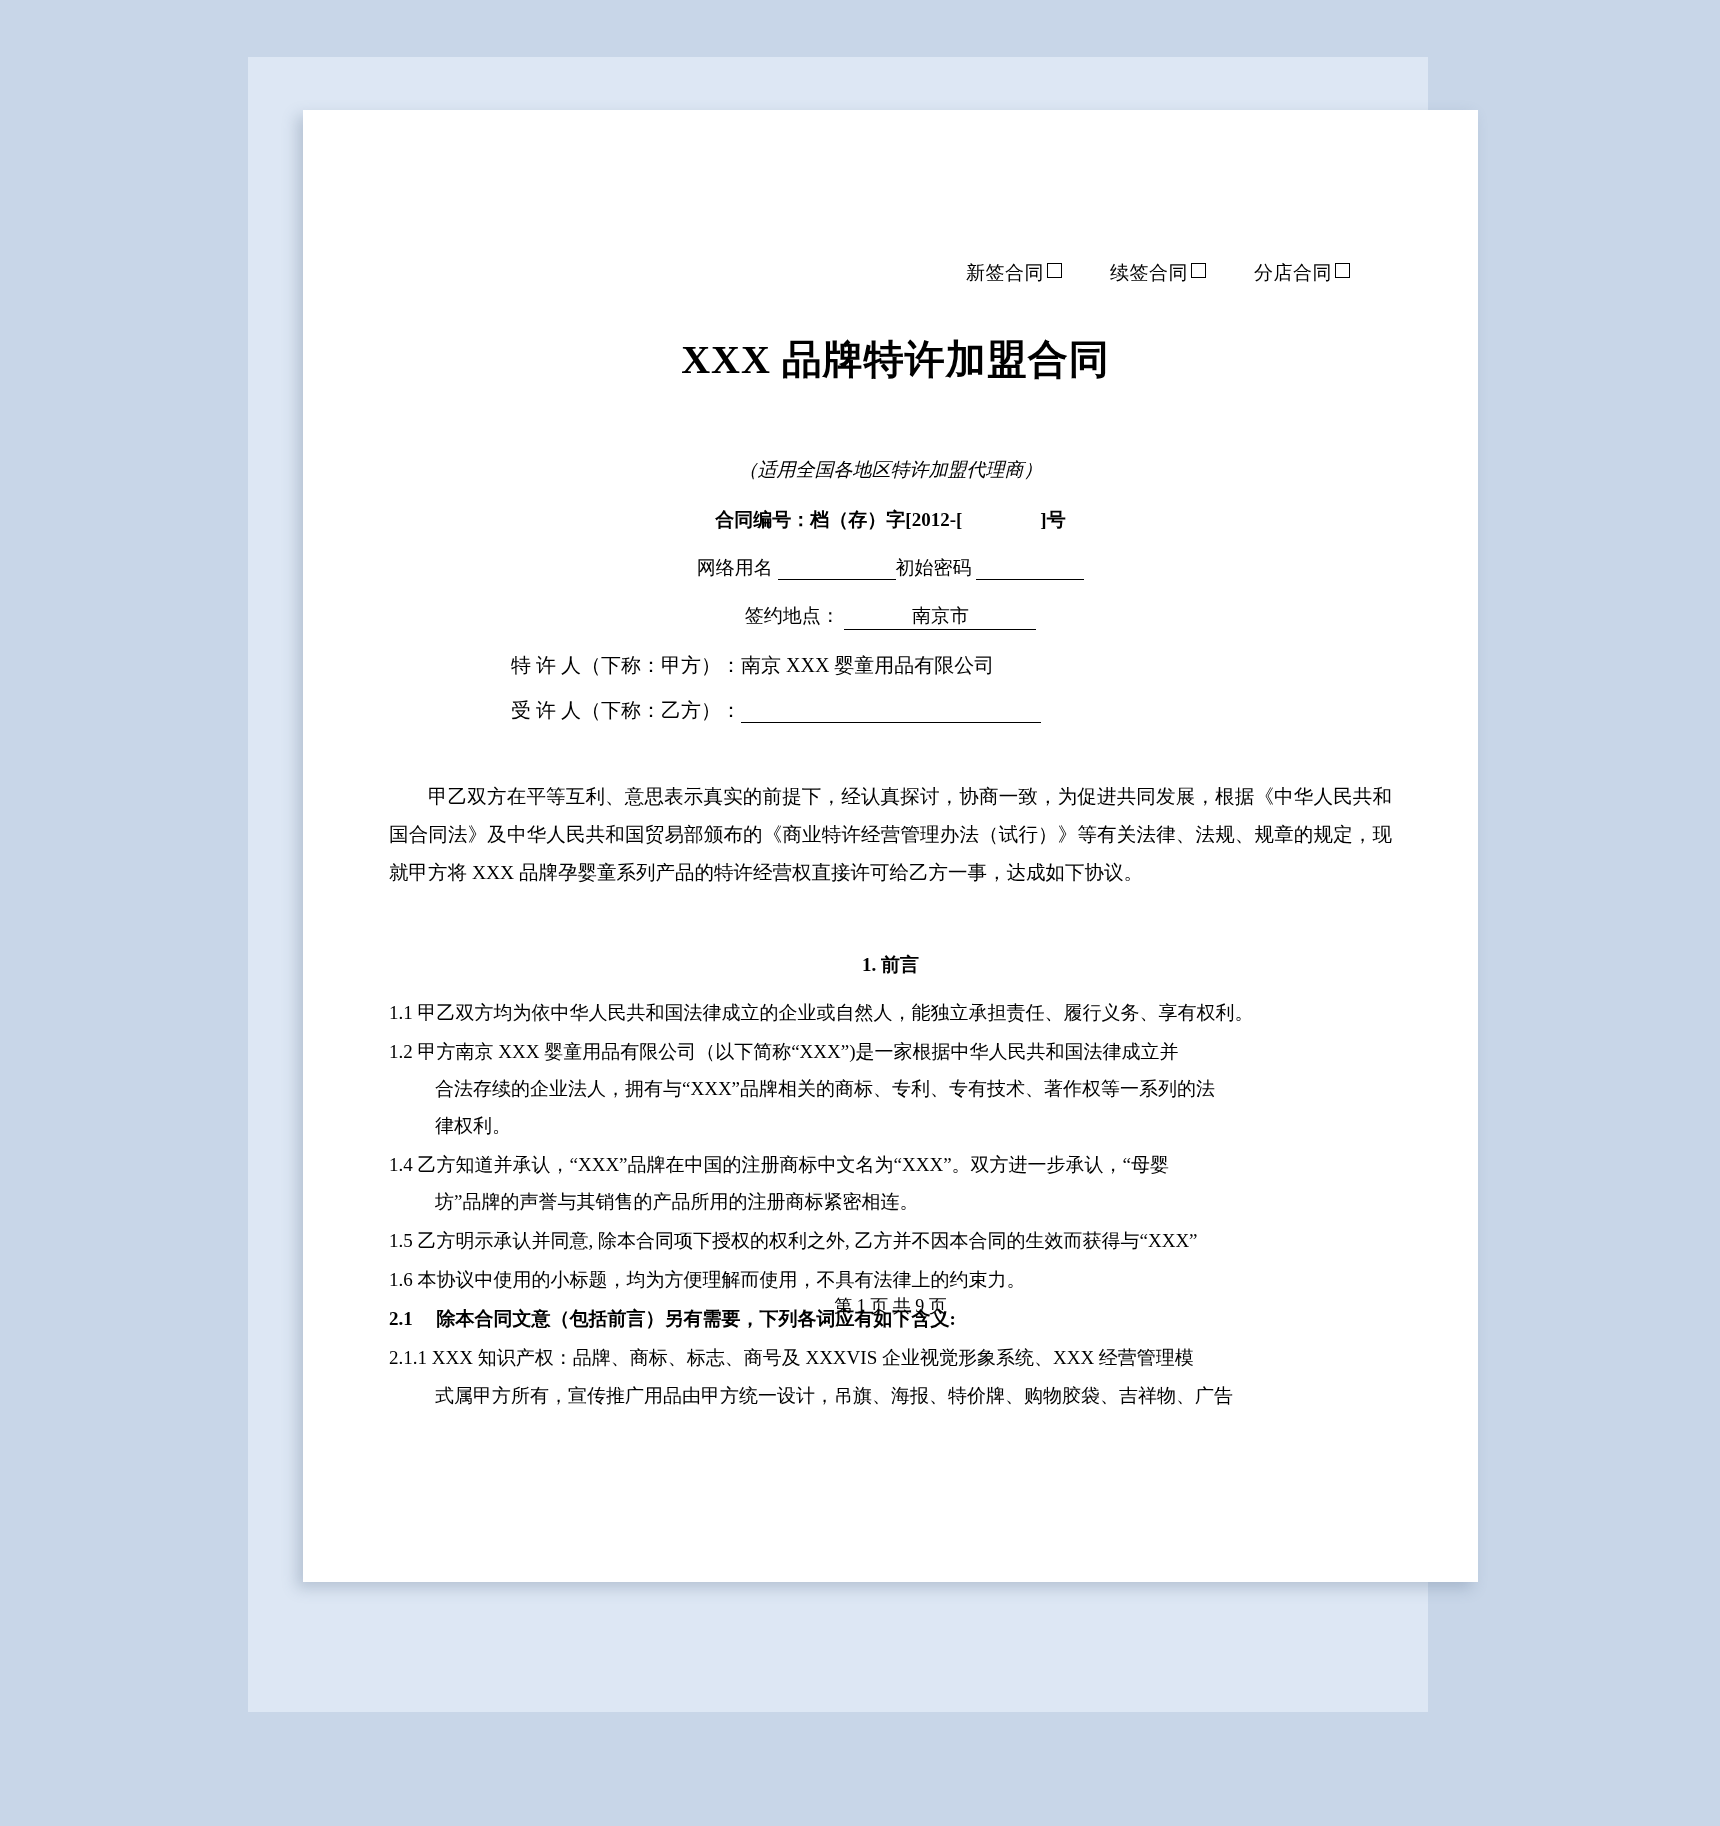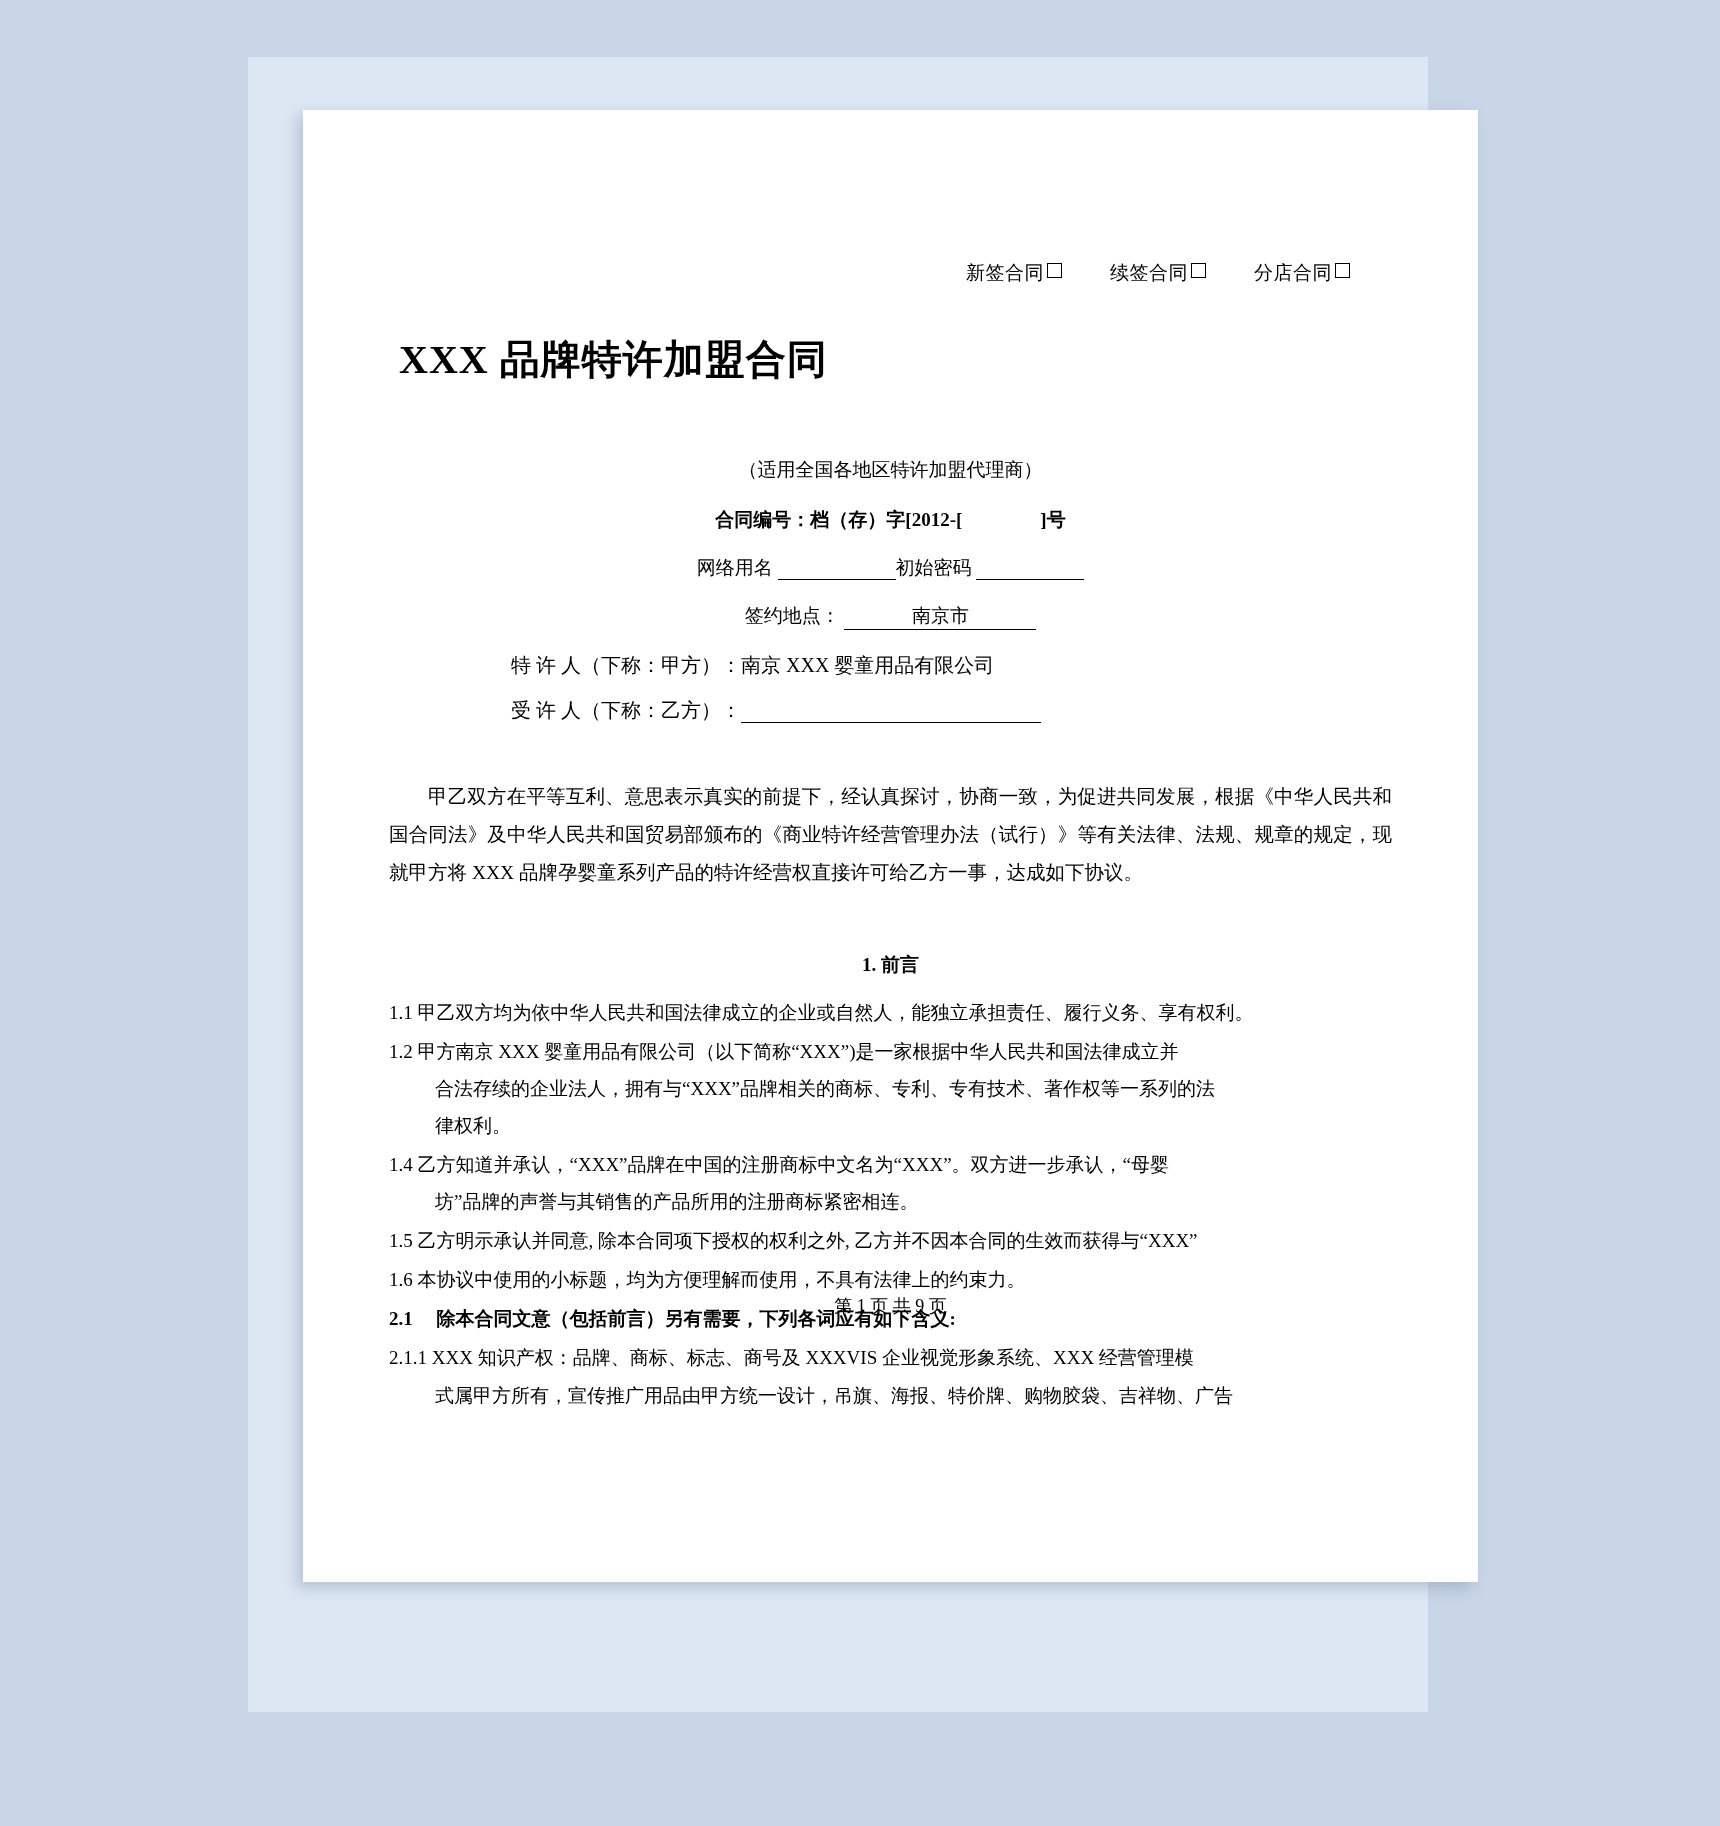--- a/index.html
+++ b/index.html
@@ -63,34 +63,36 @@
   .cb-box {
     display: inline-block;
     width: 13px;
     height: 13px;
     border: 1.3px solid #000;
     margin-left: 3px;
     vertical-align: 1px;
   }
 
   .doc-title {
+    text-align: center;
     font-size: 40px;
     font-weight: bold;
     letter-spacing: 1px;
     margin: 0 0 70px 0;
     padding-left: 10px;
   }
   .doc-title .latin {
     font-family: "Liberation Serif", serif;
   }
 
   .subtitle {
     text-align: center;
     font-size: 19px;
     margin-bottom: 24px;
+    font-style: italic;
   }
   .contract-no {
     text-align: center;
     font-size: 19px;
     font-weight: bold;
     margin-bottom: 22px;
   }
   .contract-no .gap {
     display: inline-block;
     width: 78px;

